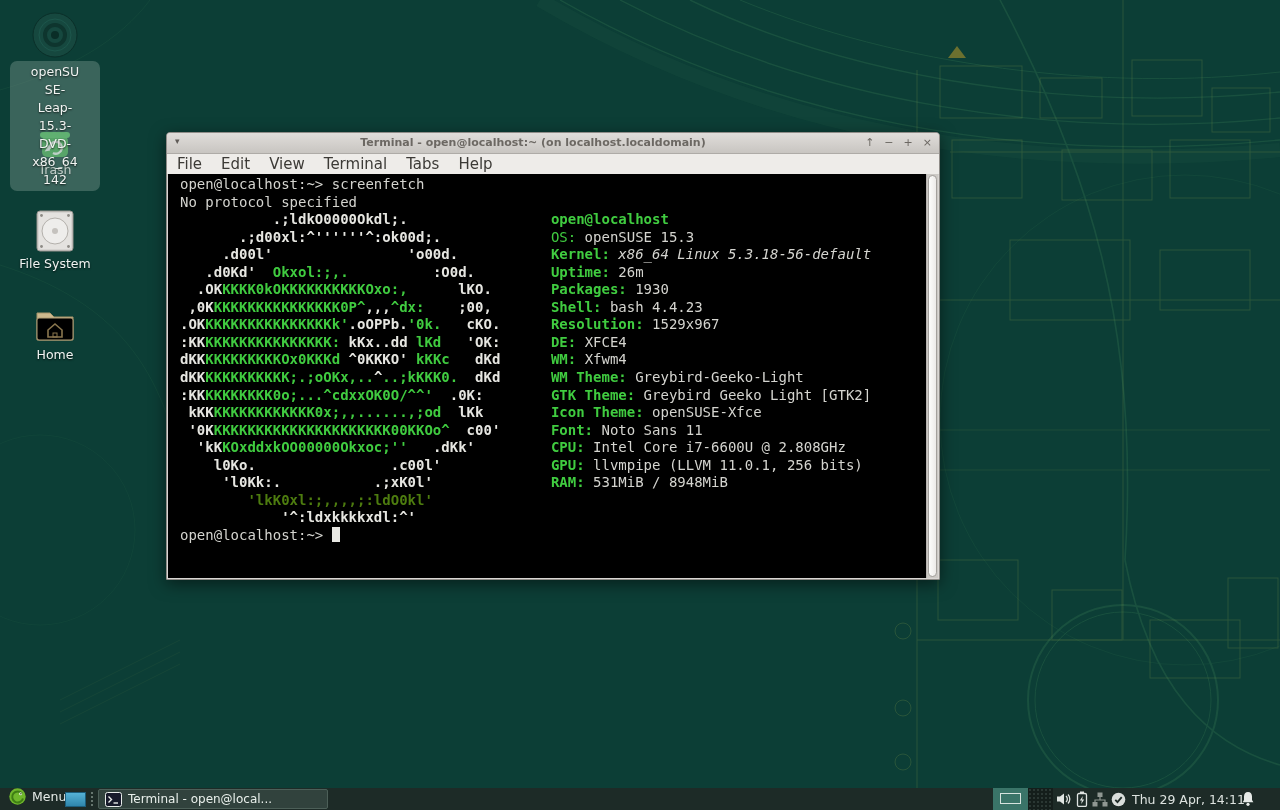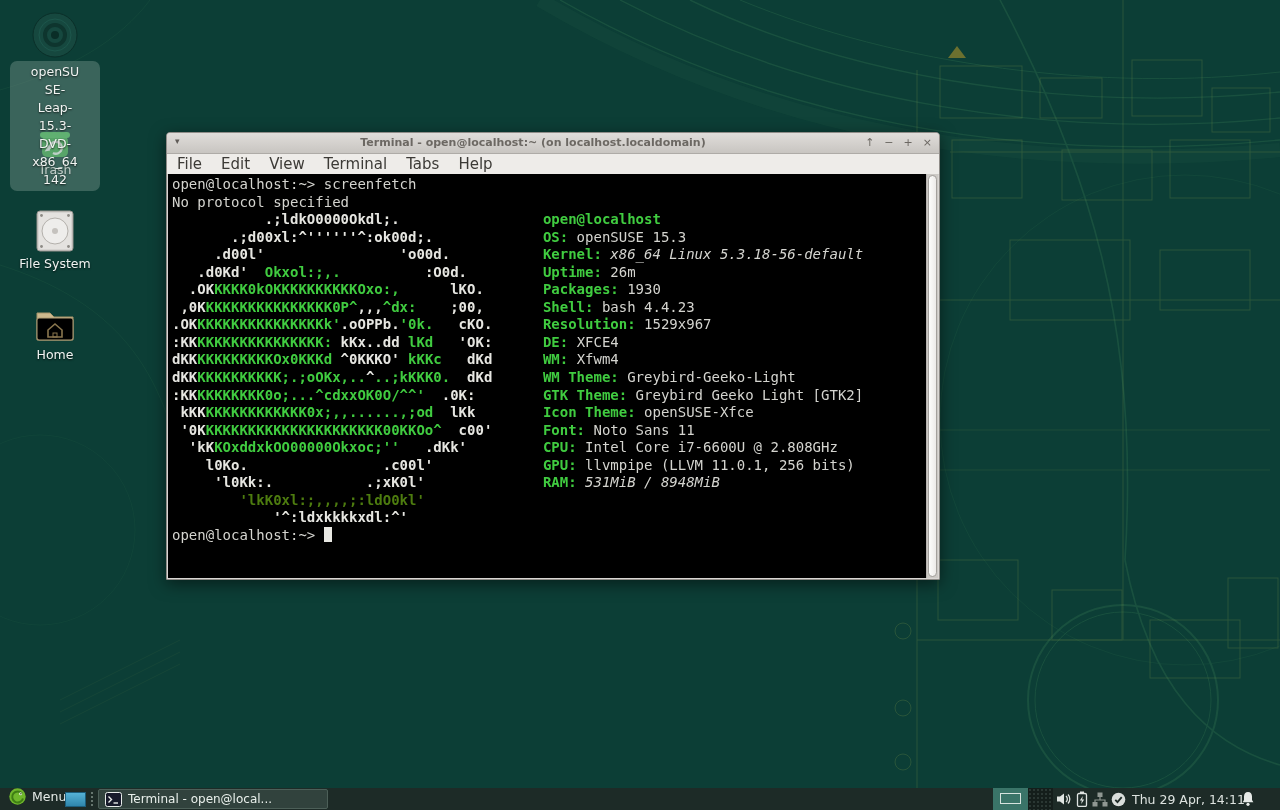--- a/index.html
+++ b/index.html
@@ -27,21 +27,21 @@
     border-radius:3px 3px 0 0;position:relative;}
   .titlebar .title{position:absolute;left:40px;right:80px;top:3px;text-align:center;
     font-size:11px;font-weight:bold;color:#6c6863;white-space:nowrap;overflow:hidden;}
   .tb-menu{position:absolute;left:8px;top:3px;font-size:9px;color:#5f5b57;cursor:default;}
   .tb-btns{position:absolute;right:7px;top:2px;display:flex;gap:10px;font-size:11px;color:#6c6863;}
   .tb-btns span{cursor:default;line-height:16px;}
   .menubar{height:20px;background:#eeece9;border-bottom:1px solid #d2cfcb;display:flex;align-items:center;padding-left:10px;}
   .menubar .mi{font-size:15px;color:#3c3a36;margin-right:19px;}
   .term{position:absolute;left:1px;right:1px;top:41px;bottom:1px;background:#000;overflow:hidden;}
   .term pre{
-    margin:0;position:absolute;left:4px;top:2px;
+    margin:0;position:absolute;left:12px;top:2px;
     font-family:"DejaVu Sans Mono","Liberation Mono",monospace;
     font-size:14px;line-height:17.55px;
   }
   .cursor{display:inline-block;width:8px;height:15px;background:#e8e8e3;vertical-align:-2px;}
   .scroll{position:absolute;top:0;bottom:0;right:0;width:12px;background:#ccc9c5;border-left:1px solid #b7b4b0;box-sizing:border-box;}
   .thumb{position:absolute;top:1px;bottom:1px;left:1px;width:9px;background:linear-gradient(90deg,#fdfdfc,#eceae8);
     border:1px solid #a3a09c;border-radius:5px;box-sizing:border-box;}
   
   .taskbar{position:absolute;left:0;bottom:0;width:1280px;height:22px;background:#1d2b27;z-index:60;}
   .taskbar *{box-sizing:border-box;}
@@ -172,35 +172,35 @@
     <span class="mi">Edit</span>
     <span class="mi">View</span>
     <span class="mi">Terminal</span>
     <span class="mi">Tabs</span>
     <span class="mi">Help</span>
   </div>
   <div class="term">
     <pre><span style="color: rgb(212, 212, 207);">open@localhost:~&gt; screenfetch
 No protocol specified
 </span><span style="color: rgb(230, 230, 225); font-weight: bold;">           .;ldkO0000Okdl;.</span><span style="color: rgb(212, 212, 207);">                 </span><span style="color: rgb(64, 204, 64); font-weight: bold;">open@localhost</span><span style="color: rgb(212, 212, 207);">
-</span><span style="color: rgb(230, 230, 225); font-weight: bold;">       .;d00xl:^''''''^:ok00d;.</span><span style="color: rgb(212, 212, 207);">             </span><span style="color: rgb(64, 204, 64); font-weight: bold;">OS:</span><span style="color: rgb(212, 212, 207);"> openSUSE 15.3</span><span style="color: rgb(212, 212, 207);">
+</span><span style="color: rgb(230, 230, 225); font-weight: bold;">       .;d00xl:^''''''^:ok00d;.</span><span style="color: rgb(212, 212, 207);">             </span><span style="color: rgb(64, 204, 64); font-weight: normal;">OS:</span><span style="color: rgb(212, 212, 207);"> openSUSE 15.3</span><span style="color: rgb(212, 212, 207);">
 </span><span style="color: rgb(230, 230, 225); font-weight: bold;">     .d00l'                'o00d.</span><span style="color: rgb(212, 212, 207);">           </span><span style="color: rgb(64, 204, 64); font-weight: bold;">Kernel:</span><span style="color: rgb(212, 212, 207); font-style: italic;"> x86_64 Linux 5.3.18-56-default</span><span style="color: rgb(212, 212, 207);">
 </span><span style="color: rgb(230, 230, 225); font-weight: bold;">   .d0Kd'</span><span style="color: rgb(64, 204, 64); font-weight: bold;">  Okxol:;,.          </span><span style="color: rgb(230, 230, 225); font-weight: bold;">:O0d.</span><span style="color: rgb(212, 212, 207);">         </span><span style="color: rgb(64, 204, 64); font-weight: bold;">Uptime:</span><span style="color: rgb(212, 212, 207);"> 26m</span><span style="color: rgb(212, 212, 207);">
 </span><span style="color: rgb(230, 230, 225); font-weight: bold;">  .OK</span><span style="color: rgb(64, 204, 64); font-weight: bold;">KKKK0kOKKKKKKKKKKOxo:,      </span><span style="color: rgb(230, 230, 225); font-weight: bold;">lKO.</span><span style="color: rgb(212, 212, 207);">       </span><span style="color: rgb(64, 204, 64); font-weight: bold;">Packages:</span><span style="color: rgb(212, 212, 207);"> 1930</span><span style="color: rgb(212, 212, 207);">
 </span><span style="color: rgb(230, 230, 225); font-weight: bold;"> ,0K</span><span style="color: rgb(64, 204, 64); font-weight: bold;">KKKKKKKKKKKKKKK0P^</span><span style="color: rgb(230, 230, 225); font-weight: bold;">,,,</span><span style="color: rgb(64, 204, 64); font-weight: bold;">^dx:</span><span style="color: rgb(230, 230, 225); font-weight: bold;">    ;00,</span><span style="color: rgb(212, 212, 207);">       </span><span style="color: rgb(64, 204, 64); font-weight: bold;">Shell:</span><span style="color: rgb(212, 212, 207);"> bash 4.4.23</span><span style="color: rgb(212, 212, 207);">
 </span><span style="color: rgb(230, 230, 225); font-weight: bold;">.OK</span><span style="color: rgb(64, 204, 64); font-weight: bold;">KKKKKKKKKKKKKKKk'</span><span style="color: rgb(230, 230, 225); font-weight: bold;">.oOPPb.</span><span style="color: rgb(64, 204, 64); font-weight: bold;">'0k.</span><span style="color: rgb(230, 230, 225); font-weight: bold;">   cKO.</span><span style="color: rgb(212, 212, 207);">      </span><span style="color: rgb(64, 204, 64); font-weight: bold;">Resolution:</span><span style="color: rgb(212, 212, 207);"> 1529x967</span><span style="color: rgb(212, 212, 207);">
 </span><span style="color: rgb(230, 230, 225); font-weight: bold;">:KK</span><span style="color: rgb(64, 204, 64); font-weight: bold;">KKKKKKKKKKKKKKK:</span><span style="color: rgb(230, 230, 225); font-weight: bold;"> kKx..dd </span><span style="color: rgb(64, 204, 64); font-weight: bold;">lKd</span><span style="color: rgb(230, 230, 225); font-weight: bold;">   'OK:</span><span style="color: rgb(212, 212, 207);">      </span><span style="color: rgb(64, 204, 64); font-weight: bold;">DE:</span><span style="color: rgb(212, 212, 207);"> XFCE4</span><span style="color: rgb(212, 212, 207);">
 </span><span style="color: rgb(230, 230, 225); font-weight: bold;">dKK</span><span style="color: rgb(64, 204, 64); font-weight: bold;">KKKKKKKKKOx0KKKd </span><span style="color: rgb(230, 230, 225); font-weight: bold;">^0KKKO'</span><span style="color: rgb(64, 204, 64); font-weight: bold;"> kKKc</span><span style="color: rgb(230, 230, 225); font-weight: bold;">   dKd</span><span style="color: rgb(212, 212, 207);">      </span><span style="color: rgb(64, 204, 64); font-weight: bold;">WM:</span><span style="color: rgb(212, 212, 207);"> Xfwm4</span><span style="color: rgb(212, 212, 207);">
 </span><span style="color: rgb(230, 230, 225); font-weight: bold;">dKK</span><span style="color: rgb(64, 204, 64); font-weight: bold;">KKKKKKKKKK;.;oOKx,..</span><span style="color: rgb(230, 230, 225); font-weight: bold;">^</span><span style="color: rgb(64, 204, 64); font-weight: bold;">..;kKKK0.</span><span style="color: rgb(230, 230, 225); font-weight: bold;">  dKd</span><span style="color: rgb(212, 212, 207);">      </span><span style="color: rgb(64, 204, 64); font-weight: bold;">WM Theme:</span><span style="color: rgb(212, 212, 207);"> Greybird-Geeko-Light</span><span style="color: rgb(212, 212, 207);">
 </span><span style="color: rgb(230, 230, 225); font-weight: bold;">:KK</span><span style="color: rgb(64, 204, 64); font-weight: bold;">KKKKKKKK0o;...^cdxxOK0O/^^'</span><span style="color: rgb(230, 230, 225); font-weight: bold;">  .0K:</span><span style="color: rgb(212, 212, 207);">        </span><span style="color: rgb(64, 204, 64); font-weight: bold;">GTK Theme:</span><span style="color: rgb(212, 212, 207);"> Greybird Geeko Light [GTK2]</span><span style="color: rgb(212, 212, 207);">
 </span><span style="color: rgb(230, 230, 225); font-weight: bold;"> kKK</span><span style="color: rgb(64, 204, 64); font-weight: bold;">KKKKKKKKKKKK0x;,,......,;od</span><span style="color: rgb(230, 230, 225); font-weight: bold;">  lKk</span><span style="color: rgb(212, 212, 207);">        </span><span style="color: rgb(64, 204, 64); font-weight: bold;">Icon Theme:</span><span style="color: rgb(212, 212, 207);"> openSUSE-Xfce</span><span style="color: rgb(212, 212, 207);">
 </span><span style="color: rgb(230, 230, 225); font-weight: bold;"> '0K</span><span style="color: rgb(64, 204, 64); font-weight: bold;">KKKKKKKKKKKKKKKKKKKKK00KKOo^</span><span style="color: rgb(230, 230, 225); font-weight: bold;">  c00'</span><span style="color: rgb(212, 212, 207);">      </span><span style="color: rgb(64, 204, 64); font-weight: bold;">Font:</span><span style="color: rgb(212, 212, 207);"> Noto Sans 11</span><span style="color: rgb(212, 212, 207);">
 </span><span style="color: rgb(230, 230, 225); font-weight: bold;">  'kK</span><span style="color: rgb(64, 204, 64); font-weight: bold;">KOxddxkOO00000Okxoc;''</span><span style="color: rgb(230, 230, 225); font-weight: bold;">   .dKk'</span><span style="color: rgb(212, 212, 207);">         </span><span style="color: rgb(64, 204, 64); font-weight: bold;">CPU:</span><span style="color: rgb(212, 212, 207);"> Intel Core i7-6600U @ 2.808GHz</span><span style="color: rgb(212, 212, 207);">
 </span><span style="color: rgb(230, 230, 225); font-weight: bold; text-align: center;">    l0Ko.                .c00l'</span><span style="color: rgb(212, 212, 207);">             </span><span style="color: rgb(64, 204, 64); font-weight: bold;">GPU:</span><span style="color: rgb(212, 212, 207);"> llvmpipe (LLVM 11.0.1, 256 bits)</span><span style="color: rgb(212, 212, 207);">
-</span><span style="color: rgb(230, 230, 225); font-weight: bold;">     'l0Kk:.           .;xK0l'</span><span style="color: rgb(212, 212, 207);">              </span><span style="color: rgb(64, 204, 64); font-weight: bold;">RAM:</span><span style="color: rgb(212, 212, 207); font-style: italic;"> 531MiB / 8948MiB</span><span style="color: rgb(212, 212, 207);">
+</span><span style="color: rgb(230, 230, 225); font-weight: bold;">     'l0Kk:.           .;xK0l'</span><span style="color: rgb(212, 212, 207);">              </span><span style="color: rgb(64, 204, 64); font-weight: bold;">RAM:</span><span style="color: rgb(212, 212, 207);"> 531MiB / 8948MiB</span><span style="color: rgb(212, 212, 207);">
 </span><span style="color: #4d7c0f; font-weight: bold;">        'lkK0xl:;,,,,;:ldO0kl'</span><span style="color: rgb(212, 212, 207);">
 </span><span style="color: rgb(230, 230, 225); font-weight: bold;">            '^:ldxkkkkxdl:^'</span><span style="color: rgb(212, 212, 207);">
 </span><span style="color: rgb(212, 212, 207);">open@localhost:~&gt; </span><span class="cursor"></span></pre>
     <div class="scroll">
       <div class="thumb"></div>
     </div>
   </div>
 </div>
 
 <div class="taskbar">

